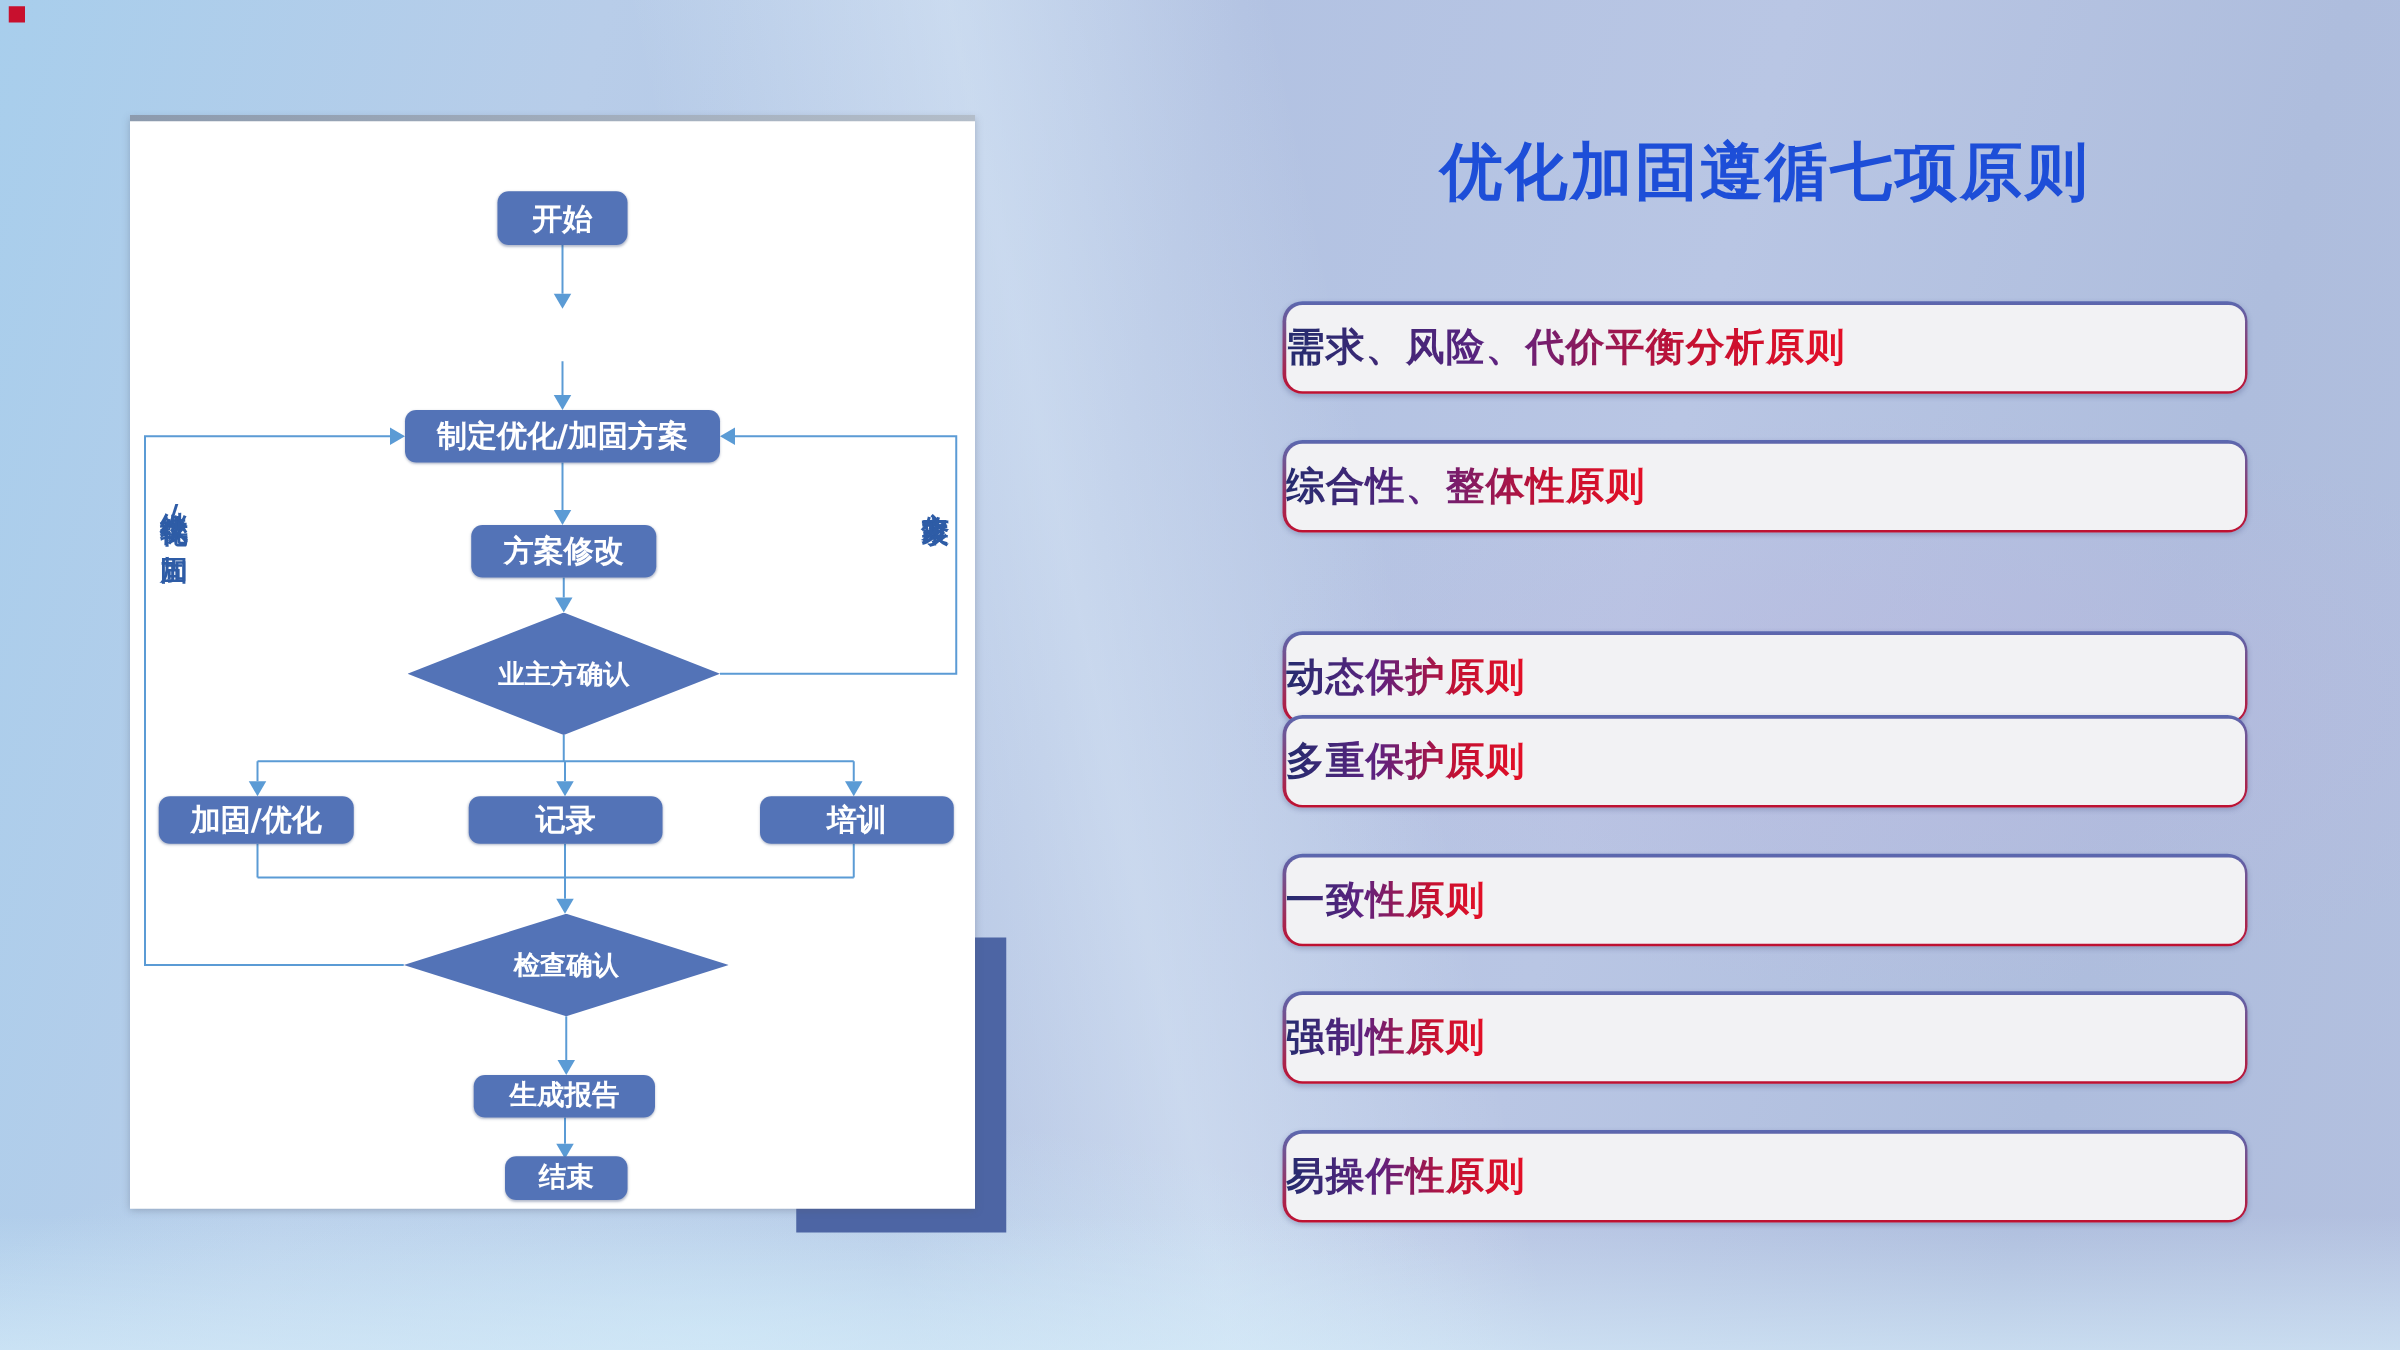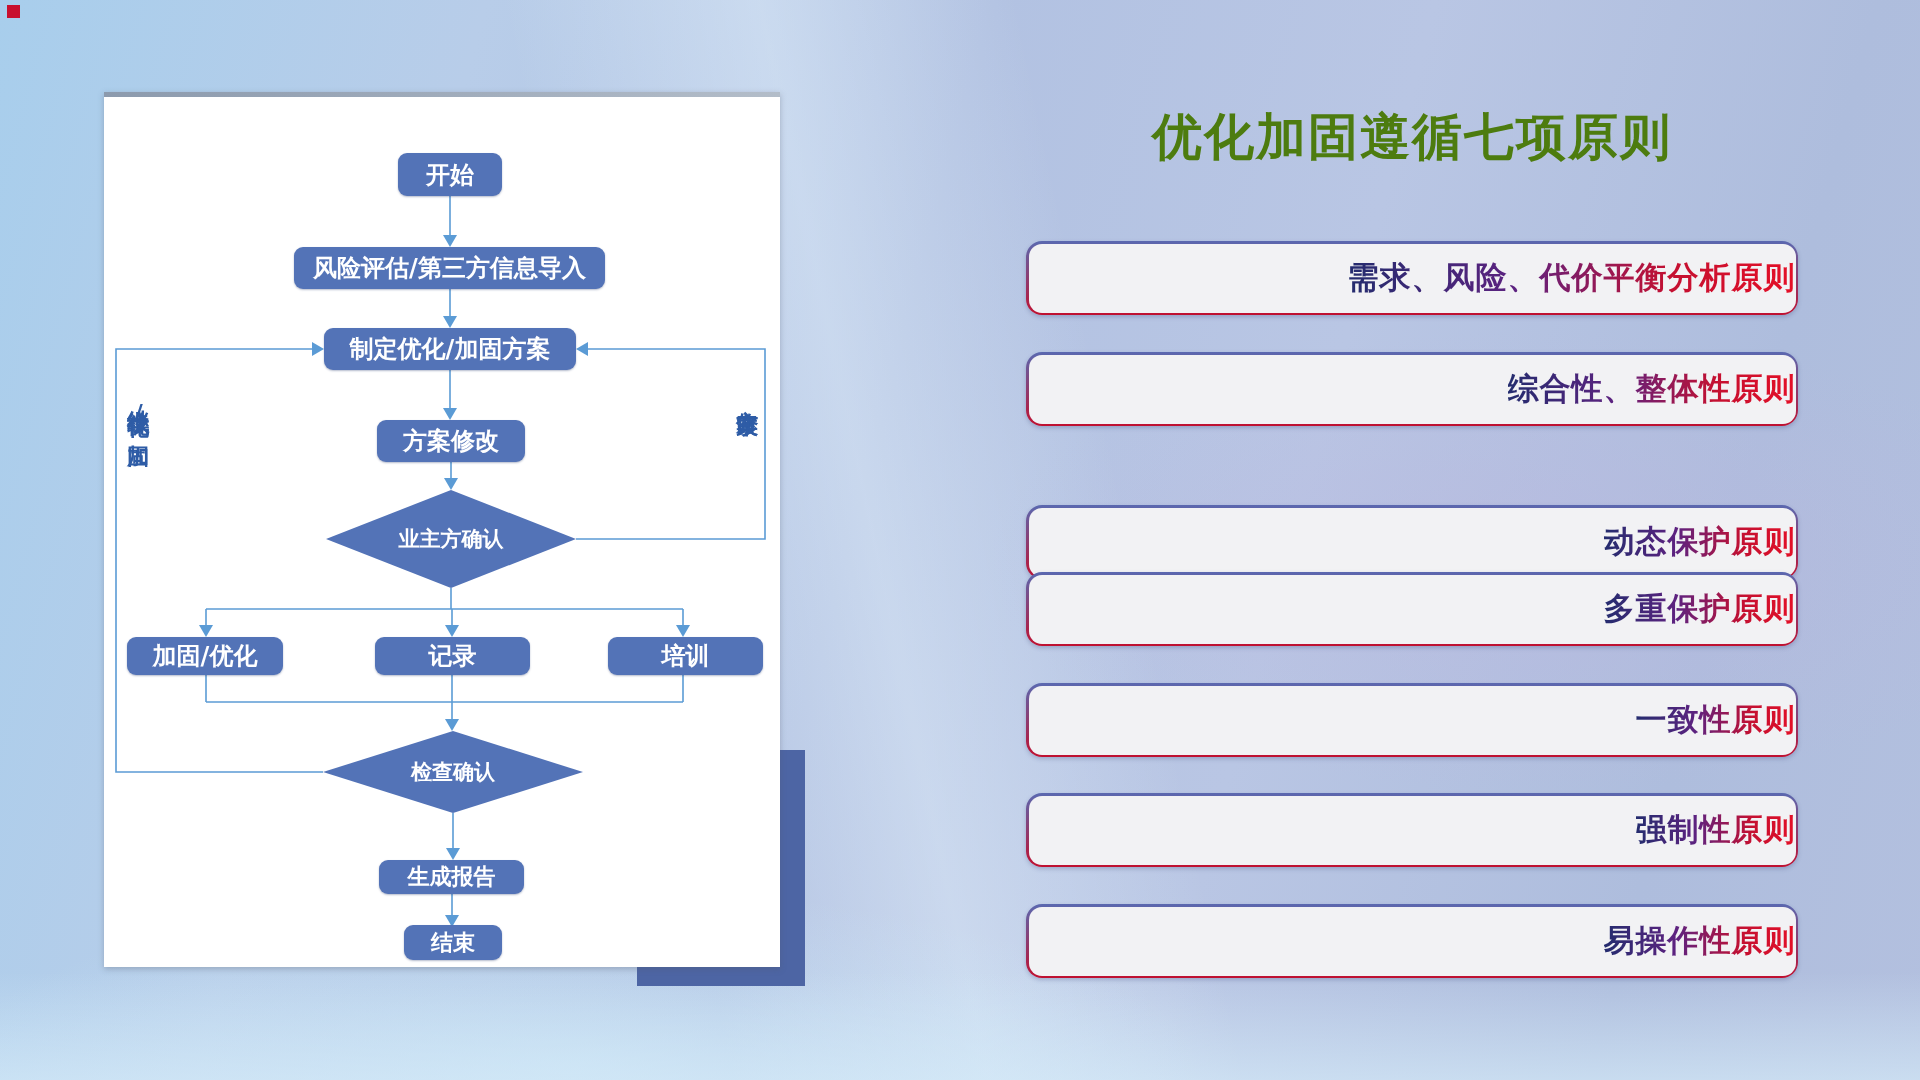--- a/index.html
+++ b/index.html
@@ -27,26 +27,26 @@
          box-shadow:0 1px 2px rgba(40,60,110,0.35);}
   .fdiamond{position:absolute;background:#5373b7;color:#ffffff;font-weight:bold;
          display:flex;align-items:center;justify-content:center;font-size:21px;line-height:1;
          clip-path:polygon(50% 0,100% 50%,50% 100%,0 50%);}
   .vlabel{position:absolute;writing-mode:vertical-rl;text-orientation:upright;
          color:#2e5ca6;font-weight:bold;font-size:22px;letter-spacing:2px;line-height:1.1;}
 
   
   .right-col{position:absolute;left:1026px;top:0;width:772px;z-index:1;}
   .slide-title{position:absolute;left:0;top:112px;width:772px;text-align:center;
-         color:#4d7c0f;font-size:50px;font-weight:bold;letter-spacing:2px;line-height:1;}
+         color:#1d4ed8;font-size:50px;font-weight:bold;letter-spacing:2px;line-height:1;}
   .pbox{position:absolute;left:0;width:767px;height:69px;border-radius:16px;padding:2.5px;
          background:linear-gradient(180deg,#5a68b0,#c01030);
          box-shadow:0 2px 4px rgba(70,80,130,0.30);}
   .pbox-inner{width:100%;height:100%;border-radius:13px;background:#f2f2f4;
-         display:flex;align-items:center;justify-content:flex-end;}
+         display:flex;align-items:center;justify-content:flex-start;}
   .ptext{font-size:31px;font-weight:600;letter-spacing:1px;
          background:linear-gradient(90deg,#242c6e 0%,#5e2280 38%,#c41031 72%,#e50f26 100%);
          -webkit-background-clip:text;background-clip:text;color:transparent;}
   .corner-marker{position:absolute;left:7px;top:5px;width:13px;height:13px;background:#c8102e;z-index:3;}
 </style>
 </head>
 <body>
 
 <div id="stage">
 
@@ -90,23 +90,20 @@
         <polygon points="341,823 355,823 348,835"></polygon>
         <polygon points="208,250 208,264 220,257"></polygon>
         <polygon points="484,250 484,264 472,257"></polygon>
       </g>
     </svg>
 
     <div class="fnode" style="left:294px;top:61px;width:104px;height:43px;">
       <span>开始</span>
     </div>
 
-    <div class="fnode" style="left:190px;top:155px;width:311px;height:42px;">
-      <span>风险评估/第三方信息导入</span>
-    </div>
 
     <div class="fnode" style="left:220px;top:236px;width:252px;height:42px;">
       <span>制定优化/加固方案</span>
     </div>
 
     <div class="fnode" style="left:273px;top:328px;width:148px;height:42px;">
       <span>方案修改</span>
     </div>
 
     <div class="fdiamond" style="left:222px;top:398px;width:250px;height:98px;">

